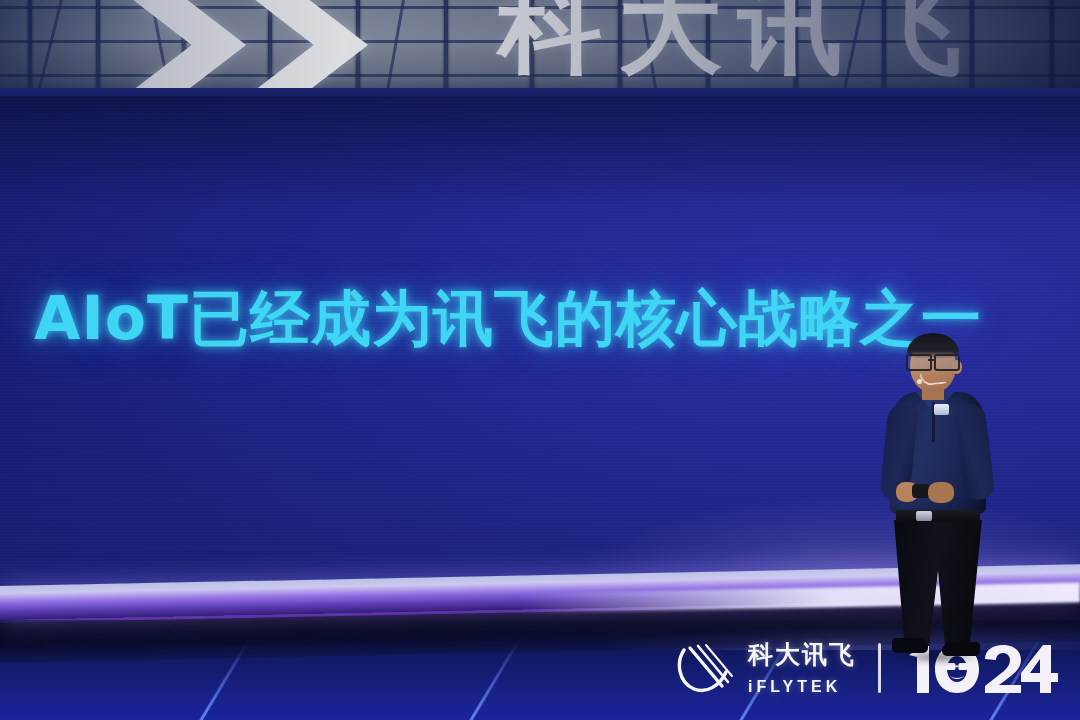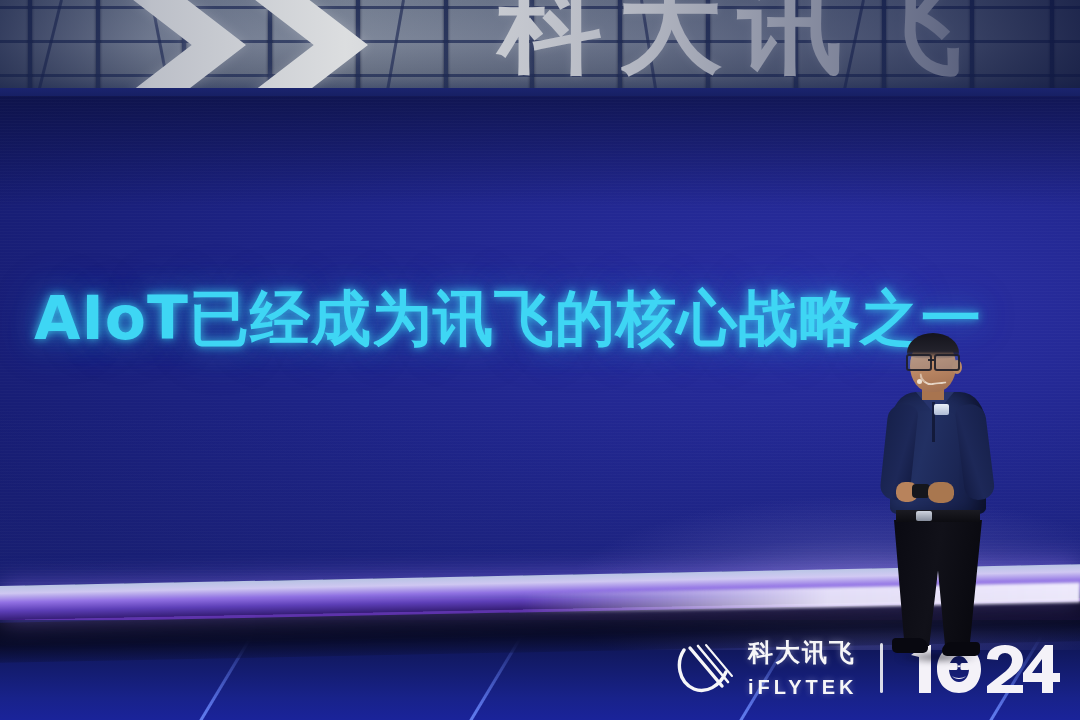--- a/index.html
+++ b/index.html
@@ -243,21 +243,21 @@
   .brand-cn {
     font-size: 25px;
     font-weight: 700;
     letter-spacing: 2px;
     color: #f6f6f8;
     font-family: "DejaVu Sans", "Liberation Sans", sans-serif;
     text-shadow: 0 0 6px rgba(255,255,255,.35);
   }
   .brand-en {
     margin-top: 12px;
-    font-size: 20px;
+    font-size: 16px;
     font-weight: 700;
     letter-spacing: 4px;
     color: #f6f6f8;
     font-family: "Liberation Sans", sans-serif;
     text-shadow: 0 0 6px rgba(255,255,255,.3);
   }
   .brand-divider {
     width: 3px; height: 50px;
     background: rgba(246,246,248,.88);
     margin: 0 8px;

